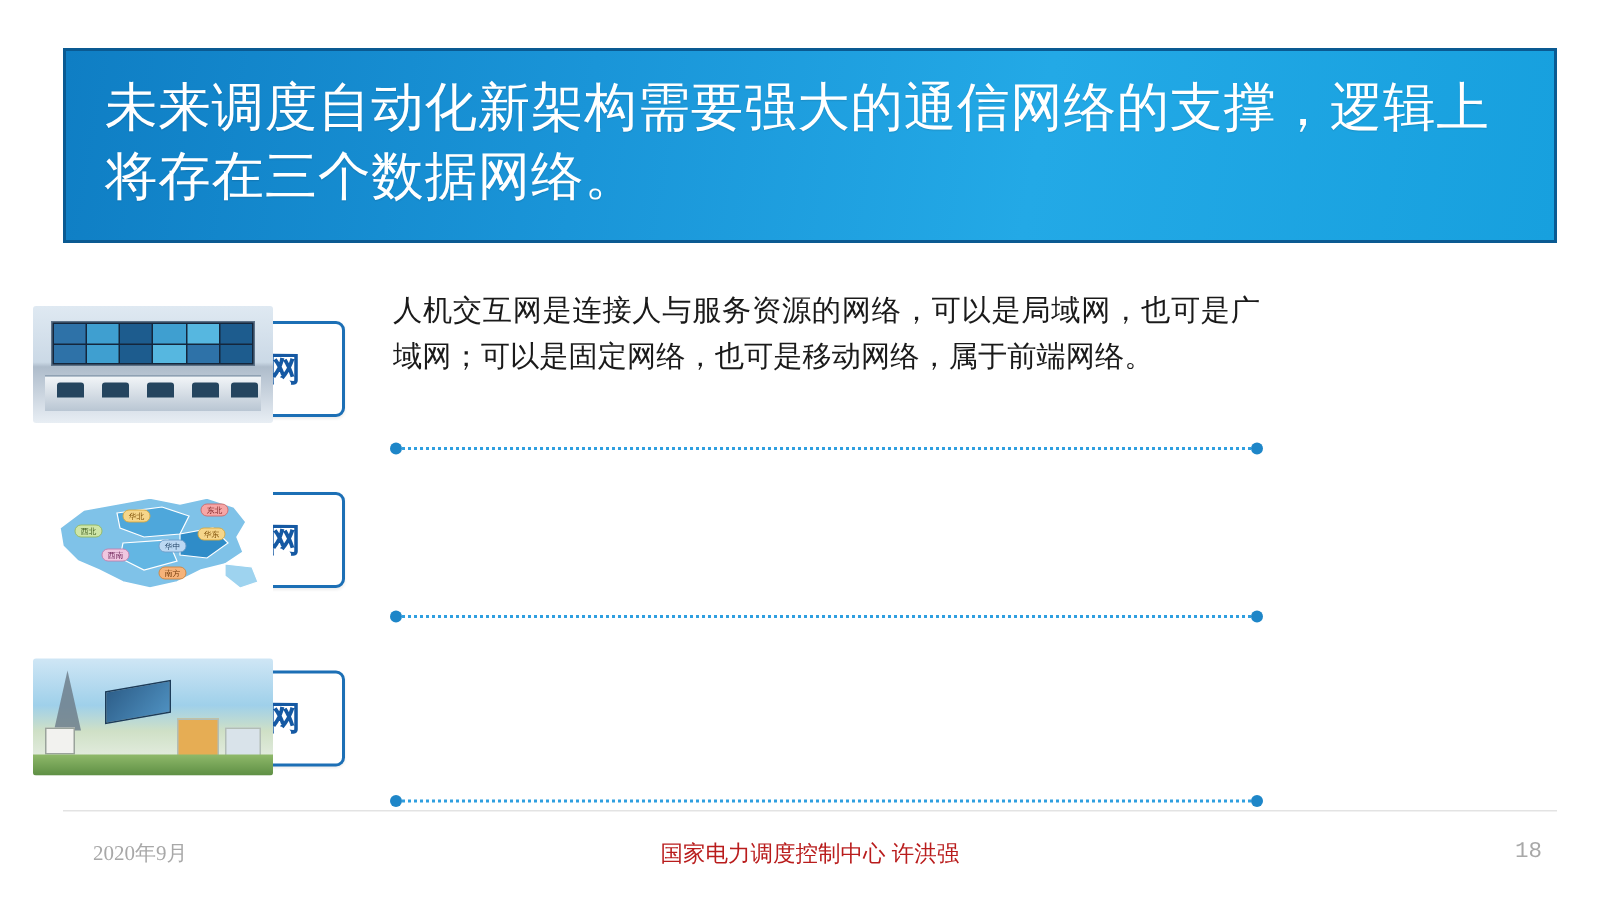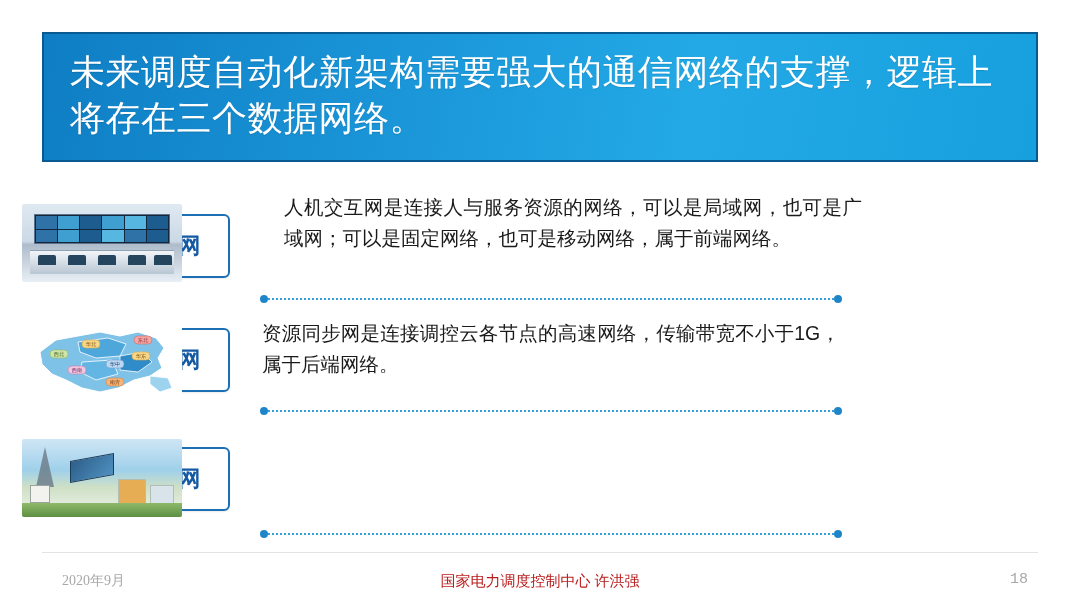--- a/index.html
+++ b/index.html
@@ -75,21 +75,21 @@
 
   .body-text {
     position: absolute;
     left: 220px;
     width: 578px;
     color: #1a1a1a;
     font-size: 19.5px;
     line-height: 1.58;
     text-align: justify;
   }
-  .row-1 .body-text { top: 2px; margin-left: 22px; }
+  .row-1 .body-text { top: 2px; }
   .row-2 .body-text { top: 4px; }
   .row-3 .body-text { top: 2px; }
 
   
   .dotline {
     position: absolute;
     left: 222px;
     width: 574px;
     height: 2px;
     border-top: 2px dotted #2f9fe0;
@@ -197,21 +197,21 @@
     background: linear-gradient(180deg,#8fb96a,#5e8f44);
   }
   .t3 .meter {
     position: absolute; left: 8px; bottom: 14px;
     width: 20px; height: 18px; background:#f2f2ef; border:1px solid #9aa39b;
   }
 
   
   .footer {
     position: absolute;
-    left: 0; bottom: 4px;
+    left: 0; bottom: 16px;
     width: 1080px; height: 52px; padding-left: 35px;
   }
   .footer .line {
     position: absolute; left: 42px; top: 0;
     width: 996px; height: 1px; background: #e3e3e3;
   }
   .footer .date {
     position: absolute; left: 62px; top: 20px;
     color: #a8a8a8; font-size: 14px;
     font-family: "Liberation Serif", serif;
@@ -266,21 +266,20 @@
             <b></b>
             <b></b>
         </div>
       </div>
     </div>
 
     <div class="row row-2">
       <div class="tag">
         <span>资源同步网</span>
       </div>
-      <div class="body-text">资源同步网是连接调控云各节点的高速网络，传输带宽不小于1G，属于后端网络。</div>
       <div class="dotline"></div>
       <div class="thumb t2">
         <svg width="160" height="78" viewBox="0 0 160 78">
           <path d="M18,30 L34,18 L56,14 L78,10 L98,14 L116,10 L134,16 L142,26 L136,36 L140,46
                    L128,54 L112,58 L96,66 L78,70 L60,66 L44,58 L30,52 L20,42 Z" fill="#7fc2e8" stroke="#ffffff" stroke-width="1"></path>
           <path d="M56,20 L86,16 L104,22 L98,34 L74,36 L58,30 Z" fill="#4ea7db" stroke="#fff" stroke-width="0.8"></path>
           <path d="M98,34 L120,30 L130,40 L116,50 L98,48 Z" fill="#2f8cc8" stroke="#fff" stroke-width="0.8"></path>
           <path d="M60,40 L90,38 L96,52 L74,58 L58,50 Z" fill="#63b6e3" stroke="#fff" stroke-width="0.8"></path>
           <path d="M128,54 L146,56 L150,66 L138,70 L128,62 Z" fill="#9ed3ef" stroke="#fff" stroke-width="0.8"></path>
           <g font-size="5.2" font-family="Liberation Sans, sans-serif" text-anchor="middle">

